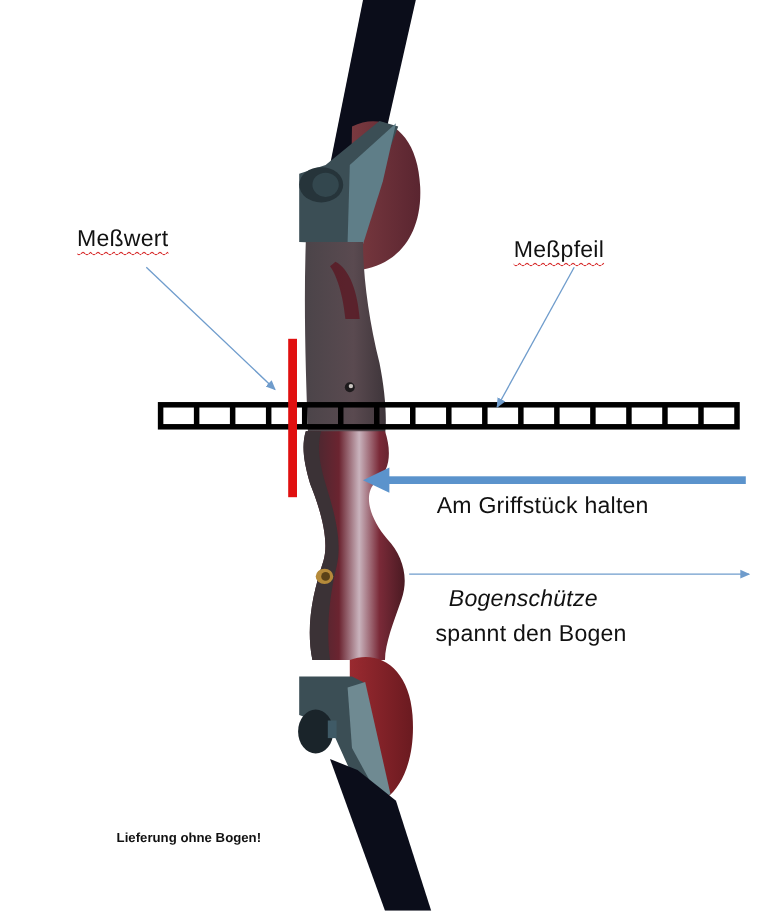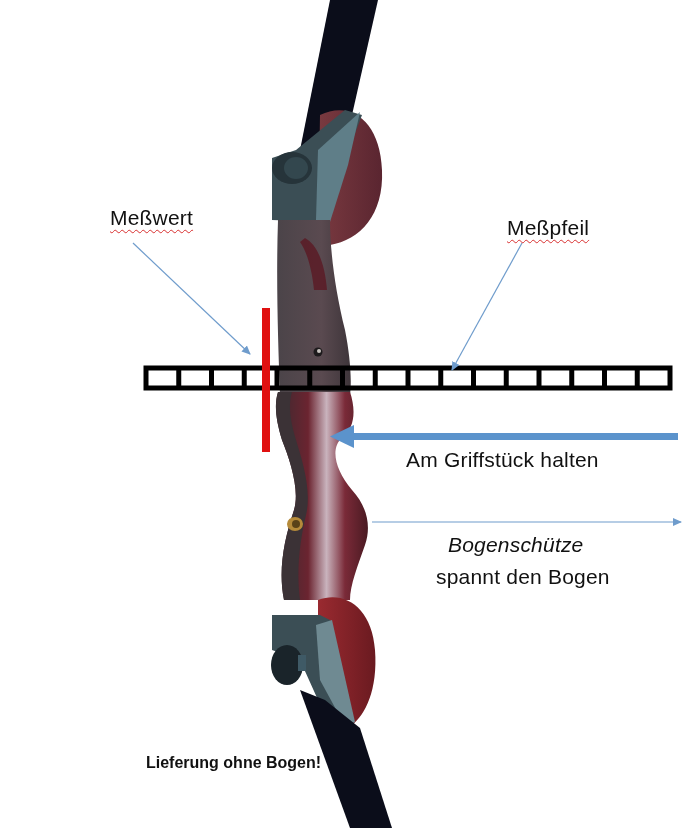--- a/index.html
+++ b/index.html
@@ -1,21 +1,21 @@
 <!DOCTYPE html>
 <html><head>
 <meta charset="utf-8">
 <style>
   html, body { margin:0; padding:0; background:#ffffff; }
   body { width:697px; height:828px; position:relative; overflow:hidden; font-family:"DejaVu Sans", sans-serif; }
   #stage { position:absolute; left:0; top:0; width:697px; height:828px; }
-  .lbl { position:absolute; color:#111; white-space:nowrap; font-family:"Liberation Sans", sans-serif;margin-left:40px; }
+  .lbl { position:absolute; color:#111; white-space:nowrap; font-family:"Liberation Sans", sans-serif; }
   .lbl-main { font-size:21px; letter-spacing:0.2px; }
   .spell { text-decoration: underline wavy #d83030; text-decoration-thickness:1px; text-underline-offset:4px; }
-  .lbl-bold { font-family:"Liberation Sans", sans-serif; font-weight:bold; font-size:16px; }
+  .lbl-bold { font-family:"Liberation Sans", sans-serif; font-weight:bold; font-size:12px; }
 </style>
 </head>
 <body>
 
 <svg id="stage" width="697" height="828" viewBox="0 0 697 828" xmlns="http://www.w3.org/2000/svg">
   <defs>
     <linearGradient id="woodGrad" x1="0" x2="1" y1="0" y2="0">
       <stop offset="0" stop-color="#3a2a30"></stop>
       <stop offset="0.35" stop-color="#6b2430"></stop>
       <stop offset="0.55" stop-color="#c9b3bd"></stop>
@@ -105,16 +105,16 @@
   </g>
 
   <line x1="372" y1="522" x2="681" y2="522" stroke="#6f9ccc" stroke-width="1.2" marker-end="url(#thinHead)"></line>
 
   <line x1="133" y1="243" x2="250" y2="354" stroke="#6f9ccc" stroke-width="1.2" marker-end="url(#thinHead)"></line>
   <line x1="522" y1="243" x2="452" y2="370" stroke="#6f9ccc" stroke-width="1.2" marker-end="url(#thinHead)"></line>
 </svg>
 
 <div class="lbl lbl-main" style="left:70px; top:206px;"><span class="spell">Meßwert</span></div>
 <div class="lbl lbl-main" style="left:467px; top:216px;text-align:center;"><span class="spell">Meßpfeil</span></div>
-<div class="lbl lbl-main" style="left:366px; top:448px;">Am Griffstück halten</div>
+<div class="lbl lbl-main" style="left:397px; top:448px;">Am Griffstück halten</div>
 <div class="lbl lbl-main" style="left:408px; top:533px;font-style:italic;">Bogenschütze</div>
 <div class="lbl lbl-main" style="left:396px; top:565px;">spannt den Bogen</div>
 <div class="lbl lbl-bold" style="left:106px; top:754px;">Lieferung ohne Bogen!</div>
 
 </body></html>

